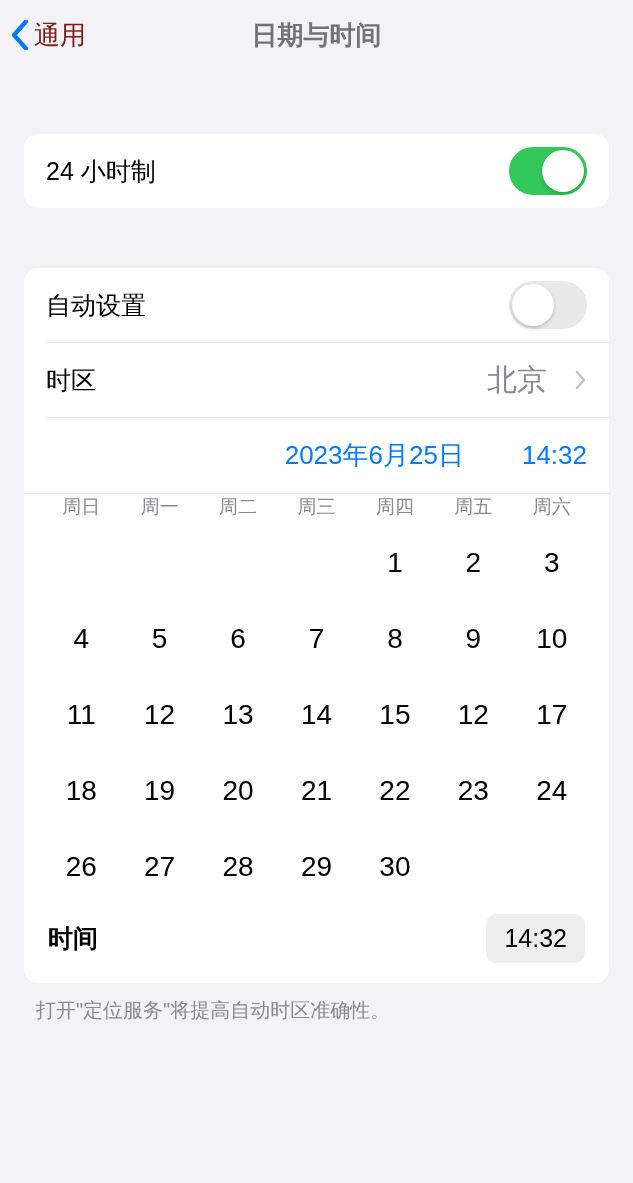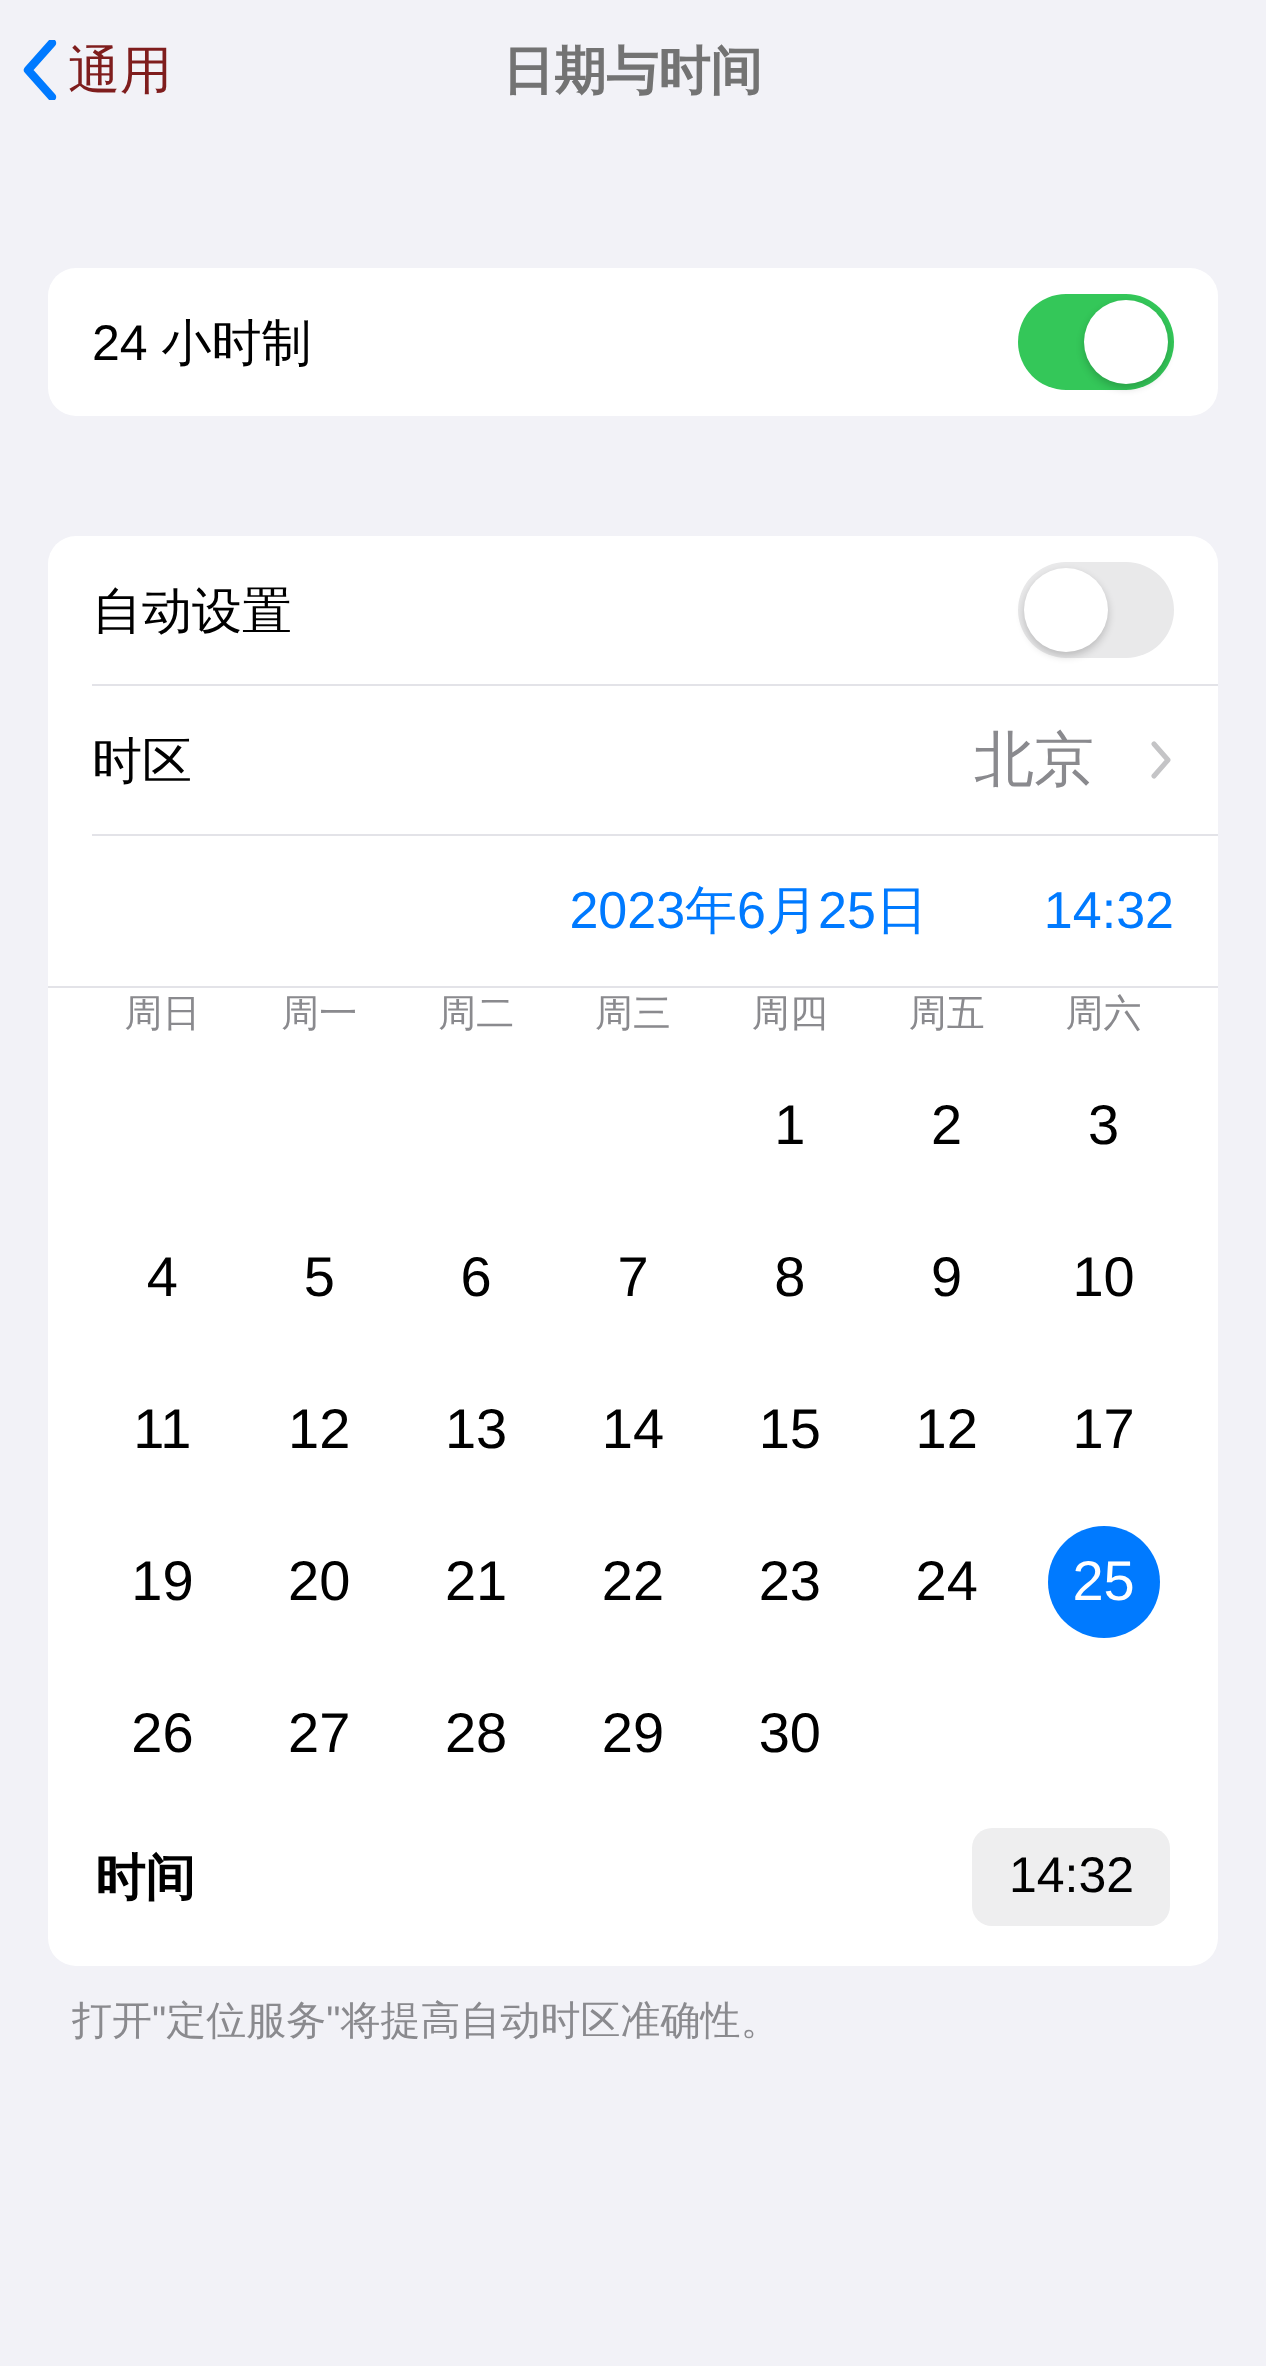--- a/index.html
+++ b/index.html
@@ -324,39 +324,39 @@
       <div class="day-cell">
         <div class="day-number">15</div>
       </div>
       <div class="day-cell">
         <div class="day-number">12</div>
       </div>
       <div class="day-cell">
         <div class="day-number">17</div>
       </div>
       <div class="day-cell">
+        <div class="day-number">18</div>
+      </div>
+      <div class="day-cell">
         <div class="day-number">19</div>
       </div>
       <div class="day-cell">
         <div class="day-number">20</div>
       </div>
       <div class="day-cell">
         <div class="day-number">21</div>
       </div>
       <div class="day-cell">
         <div class="day-number">22</div>
       </div>
       <div class="day-cell">
         <div class="day-number">23</div>
       </div>
       <div class="day-cell">
         <div class="day-number">24</div>
-      </div>
-      <div class="day-cell selected">
-        <div class="day-number">25</div>
       </div>
       <div class="day-cell">
         <div class="day-number">26</div>
       </div>
       <div class="day-cell">
         <div class="day-number">27</div>
       </div>
       <div class="day-cell">
         <div class="day-number">28</div>
       </div>

